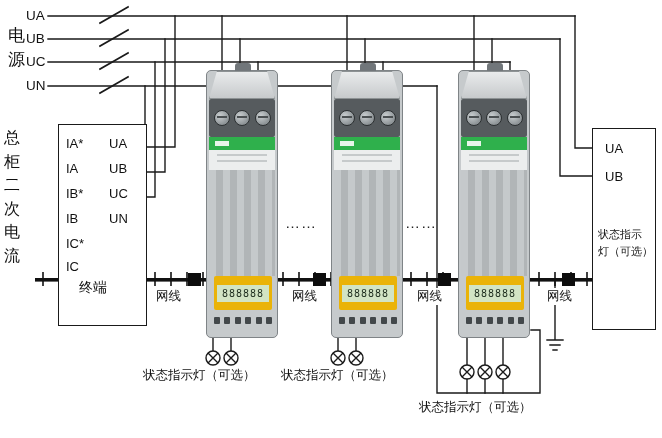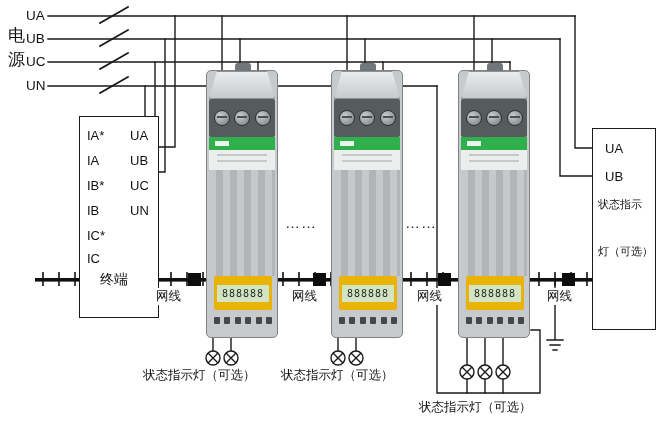--- a/index.html
+++ b/index.html
@@ -10,21 +10,21 @@
   #stage svg{position:absolute;left:0;top:0;}
   .lbl{position:absolute;white-space:nowrap;}
   .vert{width:19px;word-break:break-all;white-space:normal;}
   #lab-power{left:8px;top:24px;font-size:17px;line-height:24px;}
   #lab-current{left:4px;top:126px;font-size:16px;line-height:23.5px;}
   .phase{left:26px;font-size:13.5px;font-weight:500;}
   .net{position:absolute;font-size:12.5px;background:#fff;padding:0 1px;}
   .dots{position:absolute;font-size:15px;letter-spacing:1px;color:#222;}
   .lamp-lab{position:absolute;font-size:12.5px;text-align:right;}
   .box{position:absolute;background:#fff;border:1.5px solid #1a1a1a;box-sizing:border-box;}
-  #term-box{left:58px;top:116px;width:80px;height:202px;margin-left:21px;}
+  #term-box{left:58px;top:124px;width:89px;height:202px;}
   #right-box{left:592px;top:128px;width:64px;height:202px;}
   .box span{position:absolute;font-size:13px;}
   .ccol{left:7px;}
   .vcol{left:50px;}
   #term-title{left:20px;top:154px;font-size:14px;}
   #right-box .rrow{left:12px;font-size:13px;}
   #right-box .note{left:5px;font-size:11px;}
   
   .meter{position:absolute;top:70px;width:72px;height:268px;background:#c6cacc;
          border:1px solid #7f8487;border-radius:5px;box-sizing:border-box;}
@@ -114,20 +114,21 @@
       <circle cx="503" cy="372" r="7"></circle>
         <path d="M498 367L508 377 M498 377L508 367"></path>
     </g>
   </svg>
 
   <div class="lbl vert" id="lab-power">电源</div>
   <div class="lbl phase" style="top:8px">UA</div>
   <div class="lbl phase" style="top:31px">UB</div>
   <div class="lbl phase" style="top:54px">UC</div>
   <div class="lbl phase" style="top:78px">UN</div>
+  <div class="lbl vert" id="lab-current">总柜二次电流</div>
 
   <div class="box" id="term-box">
     <span class="ccol" style="top:11px">IA*</span>
     <span class="ccol" style="top:36px">IA</span>
     <span class="ccol" style="top:61px">IB*</span>
     <span class="ccol" style="top:86px">IB</span>
     <span class="ccol" style="top:111px">IC*</span>
     <span class="ccol" style="top:134px">IC</span>
     <span class="vcol" style="top:11px">UA</span>
     <span class="vcol" style="top:36px">UB</span>
@@ -216,17 +217,17 @@
   <div class="dots" style="left:285px;top:214px">……</div>
   <div class="dots" style="left:405px;top:214px">……</div>
 
   <div class="lamp-lab" style="left:143px;top:367px">状态指示灯（可选）</div>
   <div class="lamp-lab" style="left:281px;top:367px">状态指示灯（可选）</div>
   <div class="lamp-lab" style="left:419px;top:399px">状态指示灯（可选）</div>
 
   <div class="box" id="right-box">
     <span class="rrow" style="top:12px">UA</span>
     <span class="rrow" style="top:40px">UB</span>
-    <span class="note" style="top:68px">状态指示</span>
+    <span class="note" style="top:98px">状态指示</span>
     <span class="note" style="top:115px">灯（可选）</span>
   </div>
 
 </div>
 
 </body></html>

